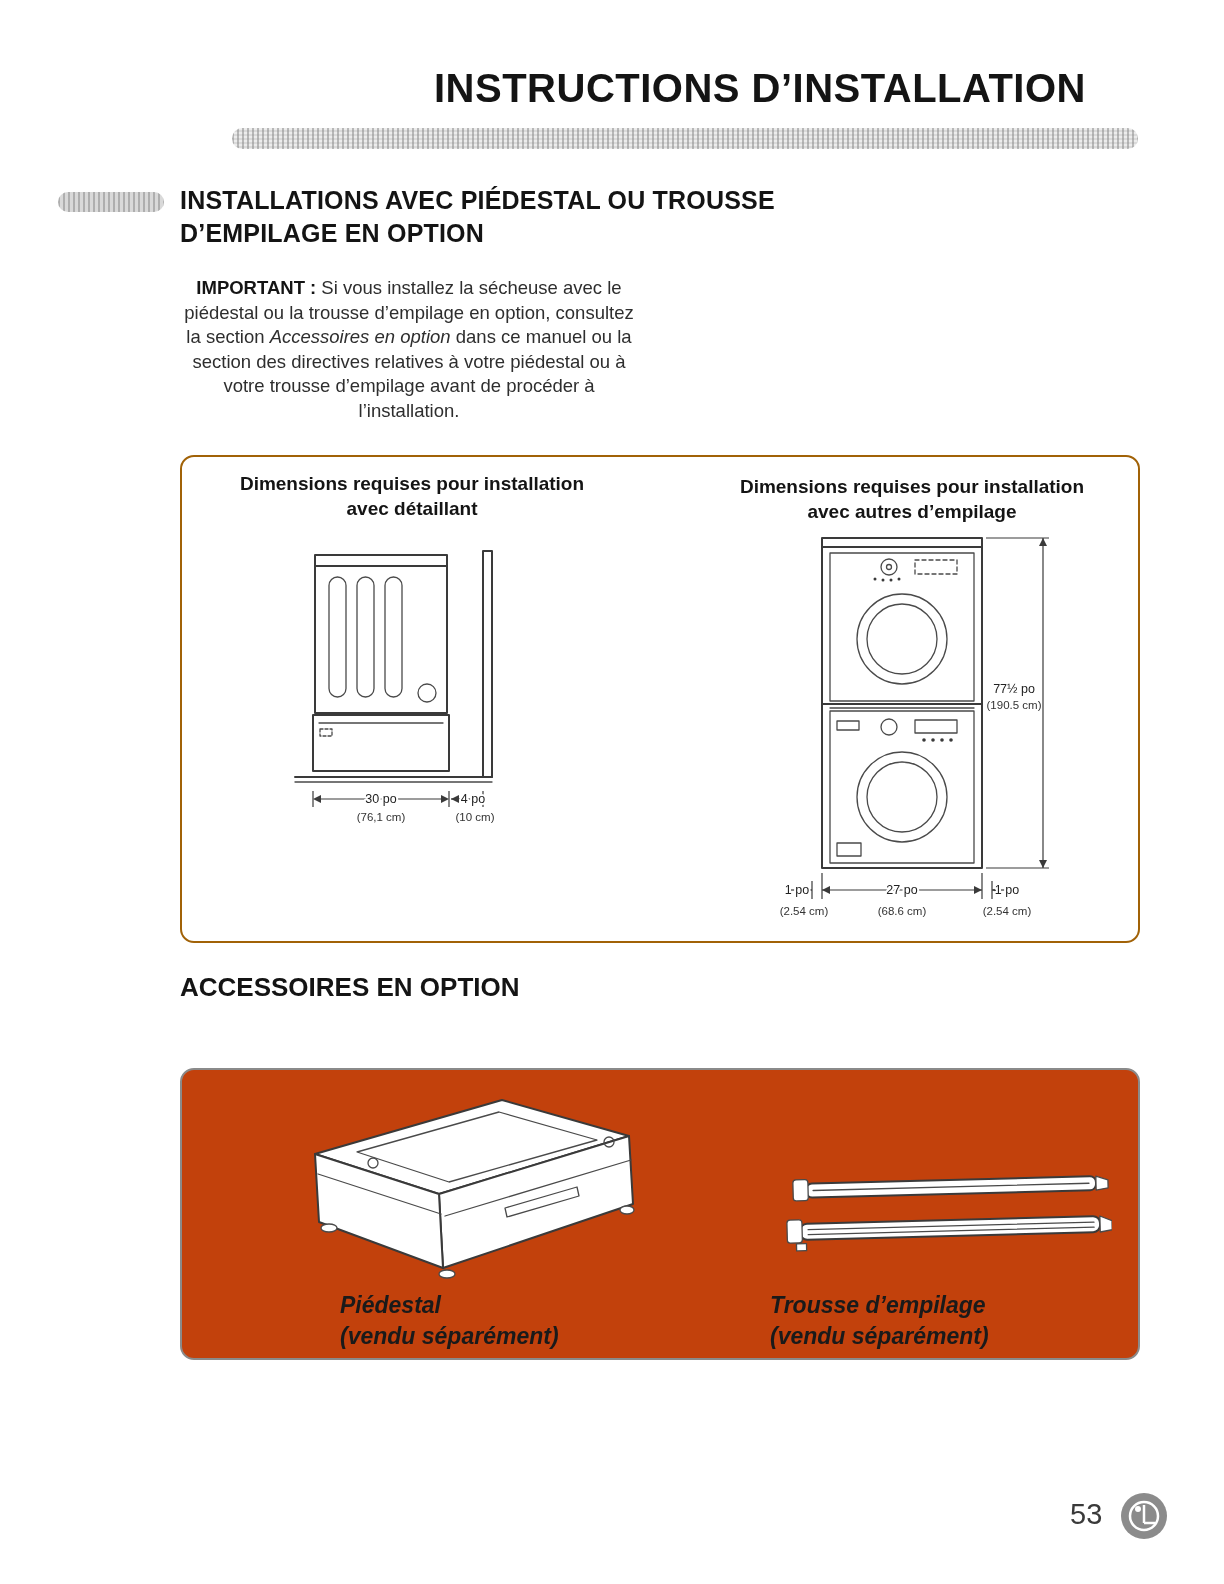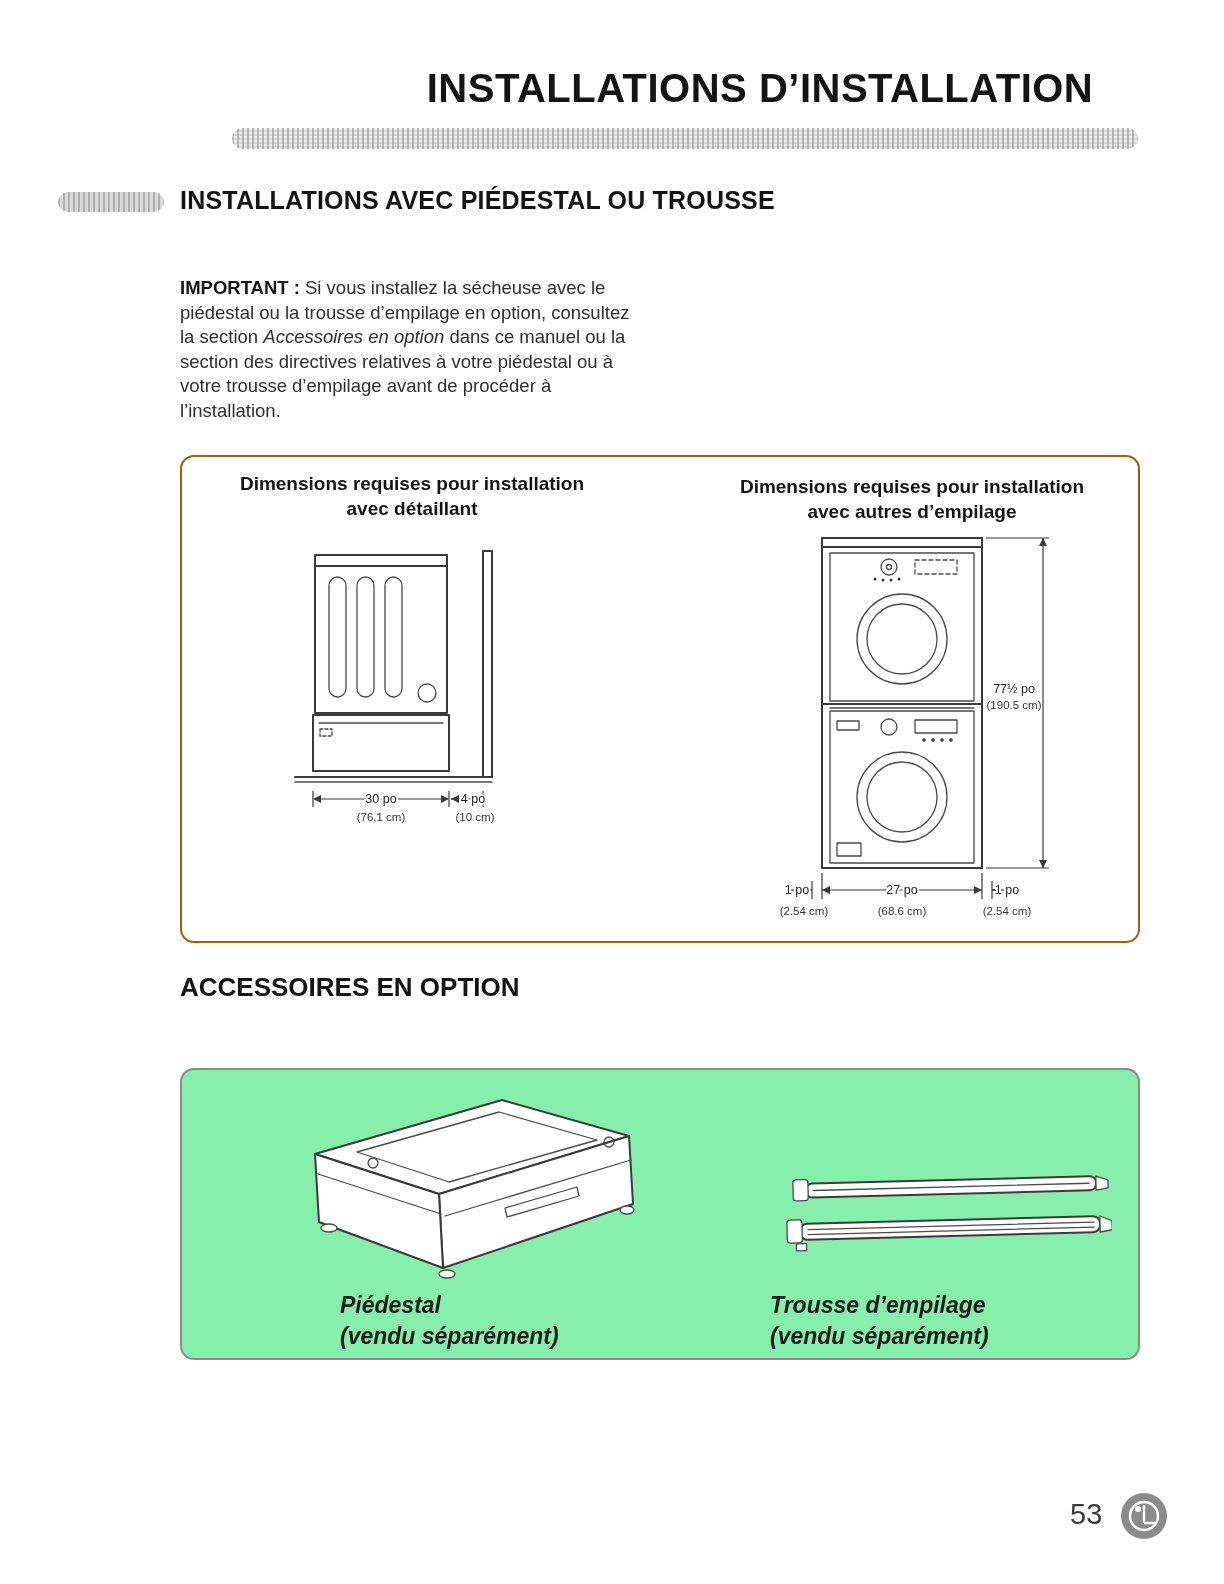--- a/index.html
+++ b/index.html
@@ -14,39 +14,39 @@
                background-color:#d9d9d9;
                background-image: repeating-linear-gradient(90deg, rgba(140,140,140,.55) 0 2px, transparent 2px 5px),
                                  repeating-linear-gradient(180deg, rgba(255,255,255,.5) 0 2px, transparent 2px 4px); }
   .bullet-pill { position:absolute; top:192px; left:58px; width:106px; height:20px; border-radius:10px;
                background-color:#d9d9d9;
                background-image: repeating-linear-gradient(90deg, rgba(140,140,140,.55) 0 2px, transparent 2px 5px); }
 
   .section-heading { position:absolute; top:184px; left:180px; font-size:25px; line-height:33px;
                font-weight:700; color:#141414; letter-spacing:0.2px; }
   .important-para { position:absolute; top:276px; left:180px; width:458px; font-size:18.5px;
-               line-height:24.5px; color:#2e2e2e; }
+               line-height:24.5px; color:#2e2e2e;text-align:center; }
   .important-para b { color:#141414; }
 
   .dims-box { position:absolute; top:455px; left:180px; width:960px; height:488px;
               border:2px solid #a16207; border-radius:14px; background:#fff; }
   .diag-title { position:absolute; font-size:19px; font-weight:700; text-align:center;
               line-height:25px; color:#141414; }
   .diag-title.left  { top:14px; left:45px;  width:370px; }
   .diag-title.right { top:17px; left:540px; width:380px; }
   .svg-pedestal-dims { position:absolute; top:88px; left:105px; }
   .svg-stack-dims    { position:absolute; top:76px; left:595px; }
 
   .acc-heading { position:absolute; top:972px; left:180px; font-size:26px; font-weight:700; color:#141414; }
   .acc-body    { position:absolute; top:1010px; left:180px; width:848px; font-size:19px;
                  line-height:26px; color:#2e2e2e; }
   .acc-body .link { font-weight:700; font-style:italic; color:#141414; }
 
   .acc-box { position:absolute; top:1068px; left:180px; width:960px; height:292px;
-             border:2px solid #8a8a8a; border-radius:14px; background:#86efac; }
+             border:2px solid #8a8a8a; border-radius:14px; background:#c2410c; }
   .svg-pedestal-ill { position:absolute; top:16px; left:95px; }
   .svg-kit-ill      { position:absolute; top:94px; left:600px; }
   .caption { position:absolute; font-size:23px; font-weight:700; font-style:italic;
              line-height:31px; color:#1a1a1a; }
   .caption.pedestal { top:220px; left:158px; }
   .caption.kit      { top:220px; left:588px; }
 
   .page-number { position:absolute; top:1498px; left:1070px; font-size:29px; color:#3a3a3a; }
   .lg-logo { position:absolute; top:1490px; left:1118px; }
 
@@ -59,26 +59,27 @@
                    text-anchor:middle; paint-order:stroke; stroke:#fff; stroke-width:4;
                    stroke-linejoin:round; }
   svg .dim-sub   { font-family:"Liberation Sans",sans-serif; font-size:11.5px; fill:#333;
                    text-anchor:middle; }
 </style>
 </head>
 <body>
 
 <div class="page">
 
-  <div class="doc-title">INSTALLATIONS D’INSTALLATION</div>
+  <div class="doc-title">INSTRUCTIONS D’INSTALLATION</div>
   <div class="hatch-bar"></div>
 
   <div class="bullet-pill"></div>
   <h2 class="section-heading">
     <span>INSTALLATIONS AVEC PIÉDESTAL OU TROUSSE</span><br>
+    <span>D’EMPILAGE EN OPTION</span>
   </h2>
 
   <p class="important-para"><b>IMPORTANT :</b><span> Si vous installez la sécheuse avec le piédestal ou la trousse d’empilage en option, consultez la section </span><i>Accessoires en option</i><span> dans ce manuel ou la section des directives relatives à votre piédestal ou à votre trousse d’empilage avant de procéder à l’installation.</span></p>
 
   <div class="dims-box">
 
     <div class="diag-title left">
       <span>Dimensions requises pour installation</span><br>
       <span>avec détaillant</span>
     </div>

